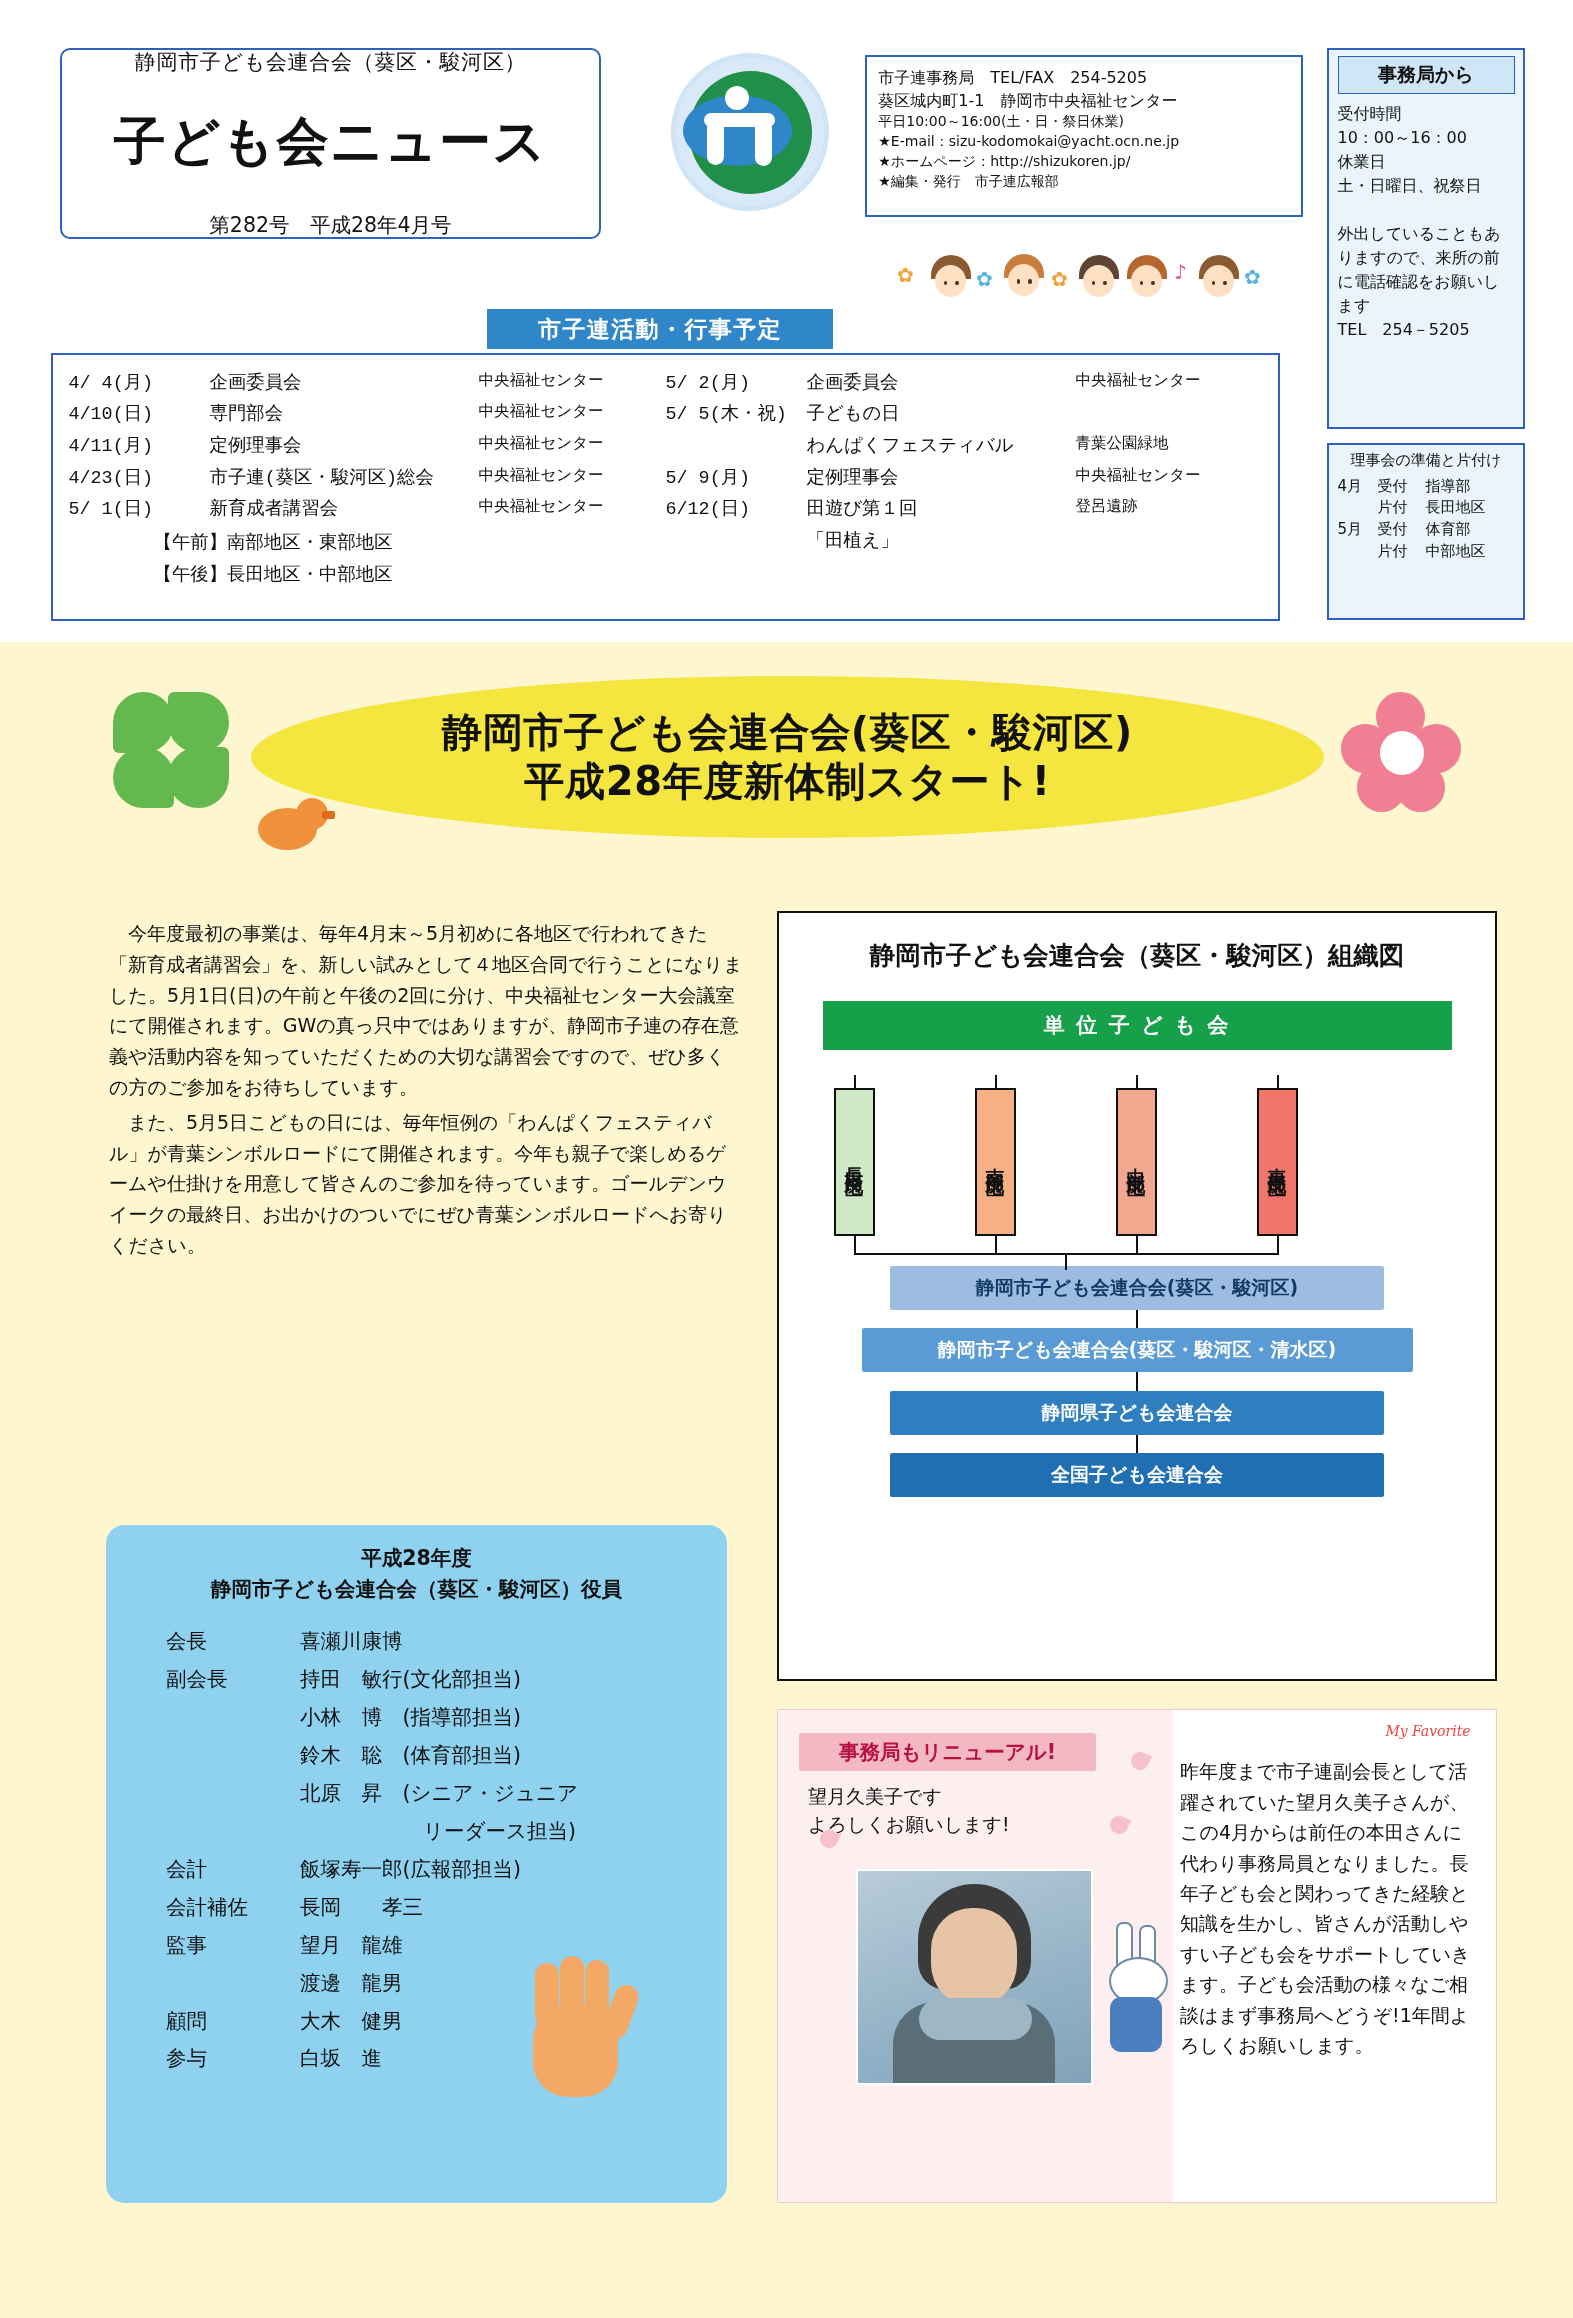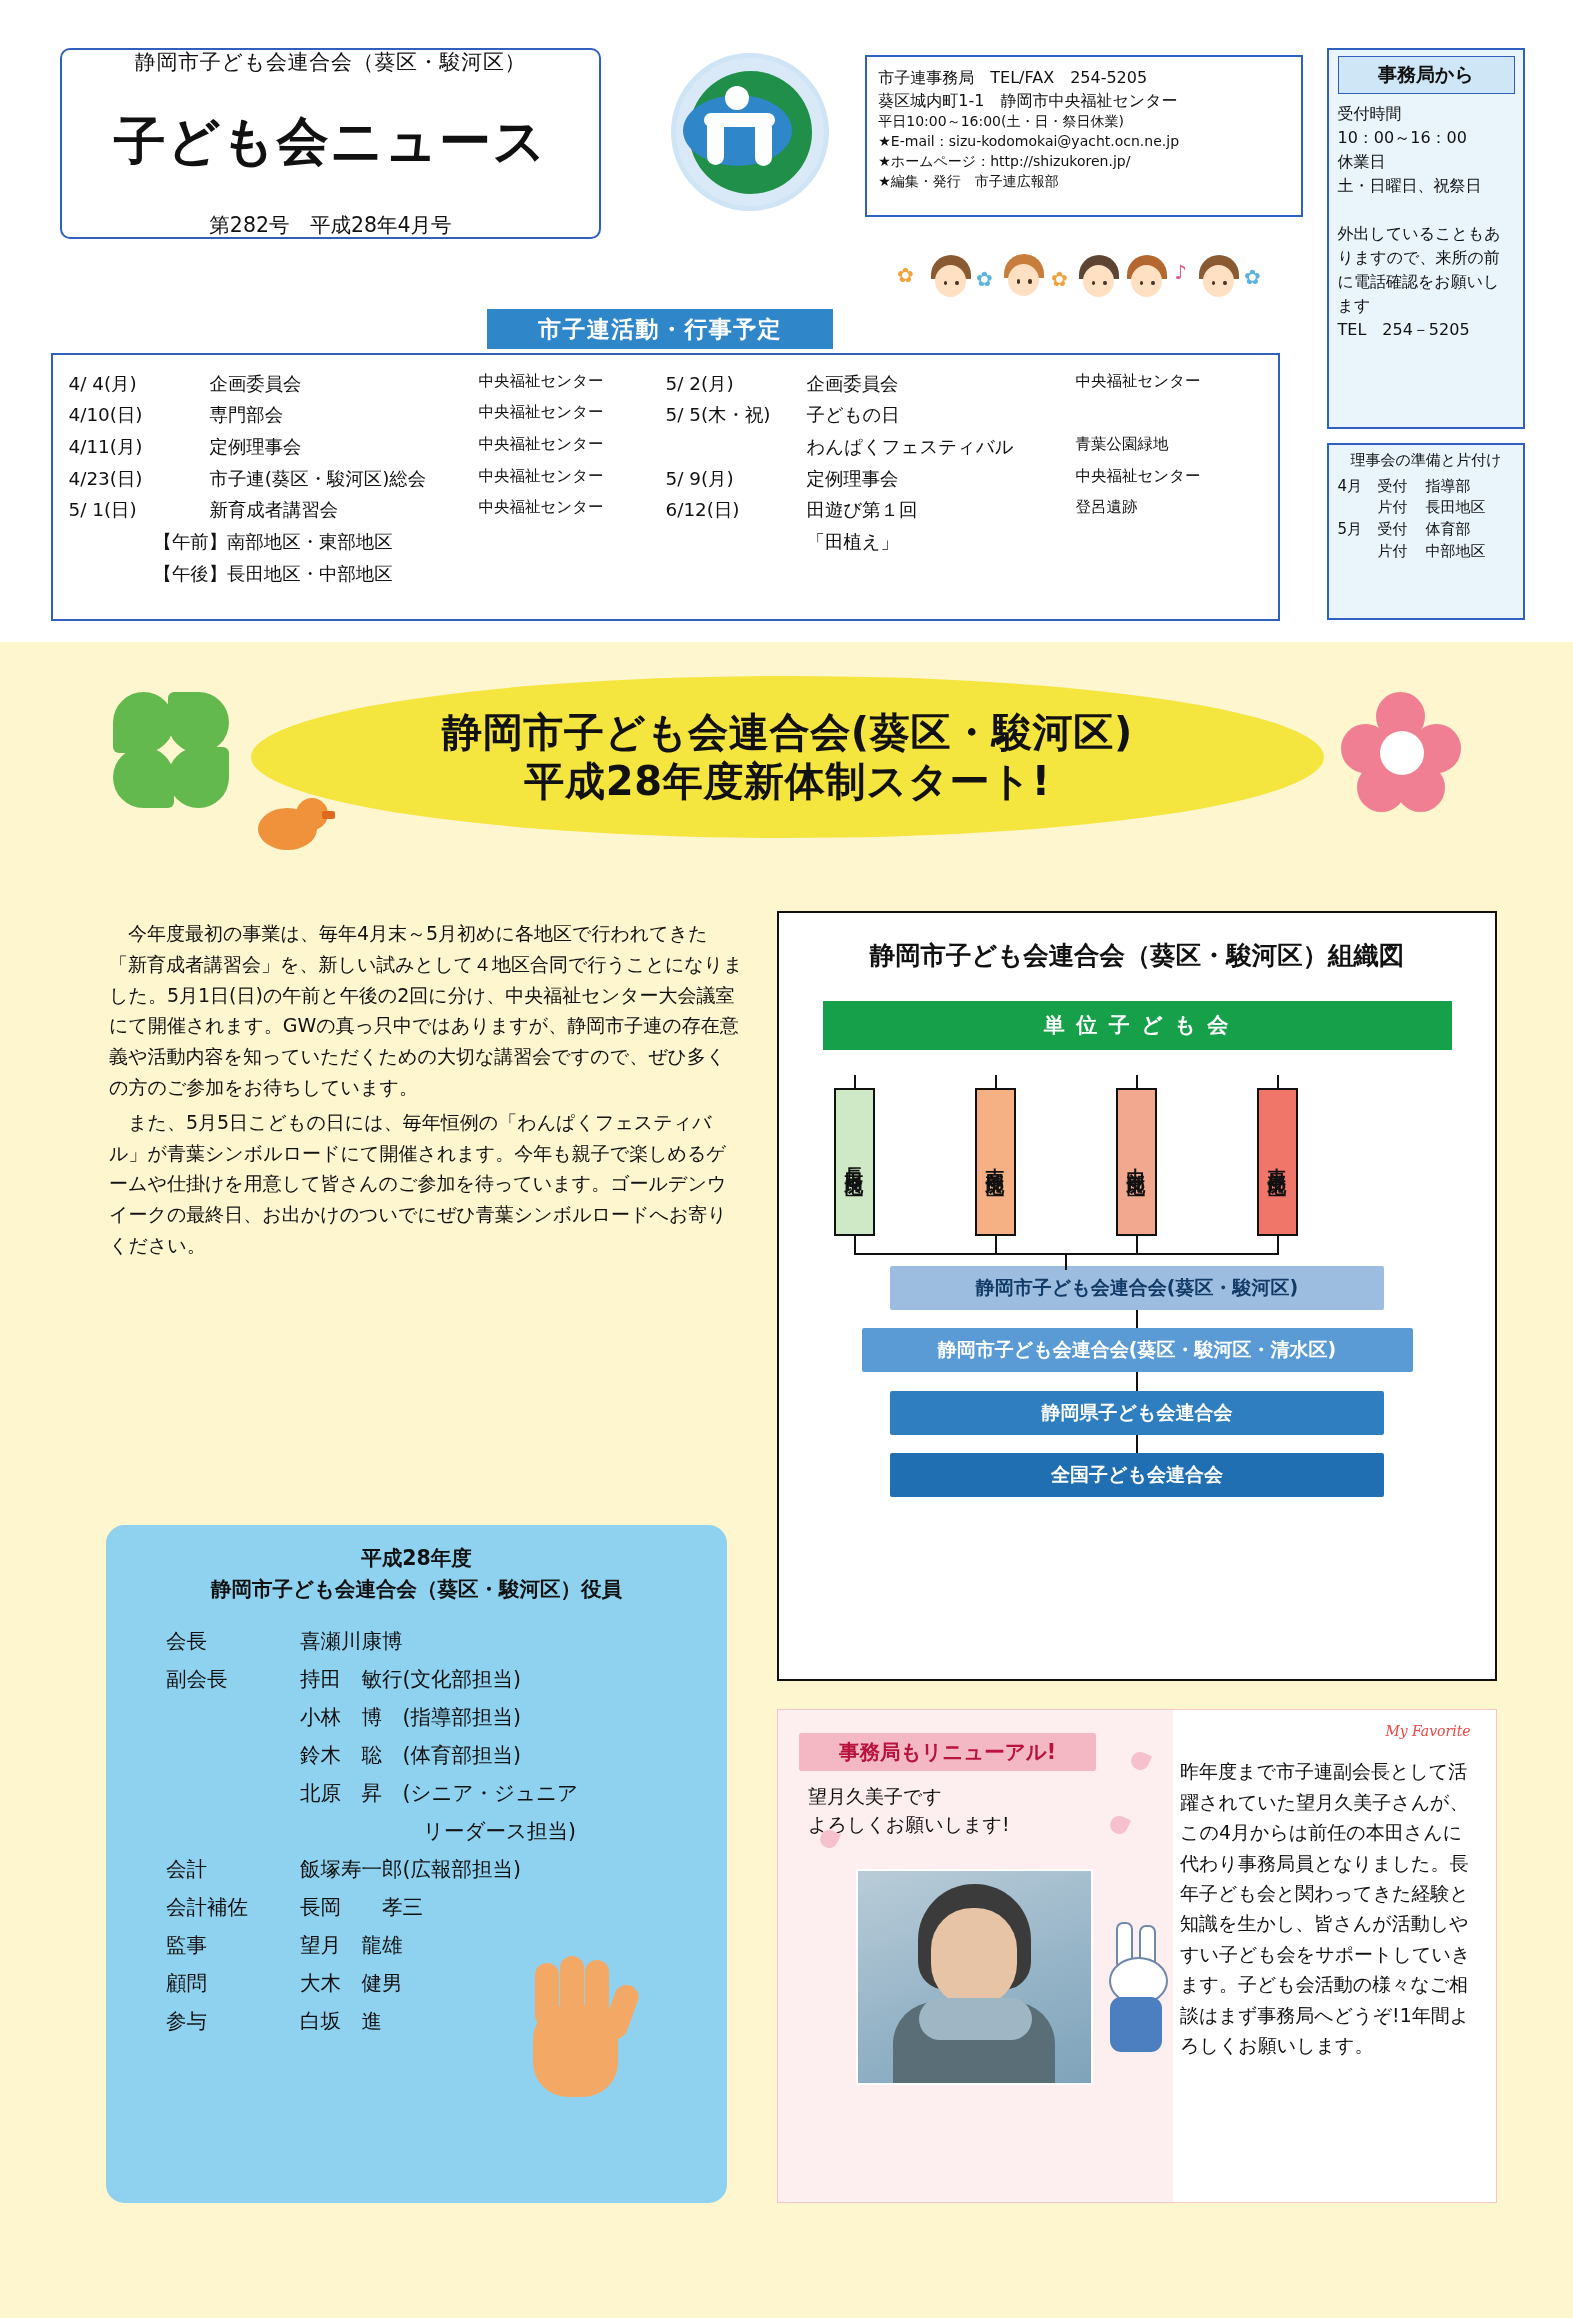--- a/index.html
+++ b/index.html
@@ -74,21 +74,21 @@
     position:absolute;left:487px;top:309px;width:346px;height:40px;
     background:#2f86c9;color:#fff;font-size:23px;font-weight:bold;
     display:flex;align-items:center;justify-content:center;letter-spacing:1.4px;
   }
   .sched-box{
     position:absolute;left:51px;top:353px;width:1229px;height:268px;
     border:2.1px solid #2f5fbf;background:#fff;box-sizing:border-box;padding:12.7px 15.5px;
   }
   .sched-cols{display:flex;gap:0;}
   .sched-col{width:50%;}
-  .sched-row{display:flex;font-size:18.4px;line-height:1.72;color:#111;white-space:nowrap;}
+  .sched-row{display:flex;font-size:18.4px;line-height:1.72;color:#111;white-space:nowrap;font-family:Liberation Mono, monospace;}
   .sched-row .d{width:141px;}
   .sched-row .t{flex:1;}
   .sched-row .p{width:187px;font-size:15.5px;text-align:left;}
   .sched-sub{font-size:18.4px;line-height:1.72;color:#111;padding-left:85px;}
 
   
   .main-band{position:absolute;left:0;top:642px;width:1574px;height:1676px;background:#fdf6cf;}
 
   .headline-ellipse{
     position:absolute;left:251px;top:676px;width:1073px;height:162px;
@@ -444,20 +444,24 @@
       </div>
     <div class="off-row">
         <span class="role">会計補佐</span>
         <span class="name">長岡　　孝三</span>
       </div>
     <div class="off-row">
         <span class="role">監事</span>
         <span class="name">望月　龍雄</span>
       </div>
     <div class="off-row">
+        <span class="role"></span>
+        <span class="name">渡邊　龍男</span>
+      </div>
+    <div class="off-row">
         <span class="role">顧問</span>
         <span class="name">大木　健男</span>
       </div>
     <div class="off-row">
         <span class="role">参与</span>
         <span class="name">白坂　進</span>
       </div>
   </div>
 
   <div class="hand">

